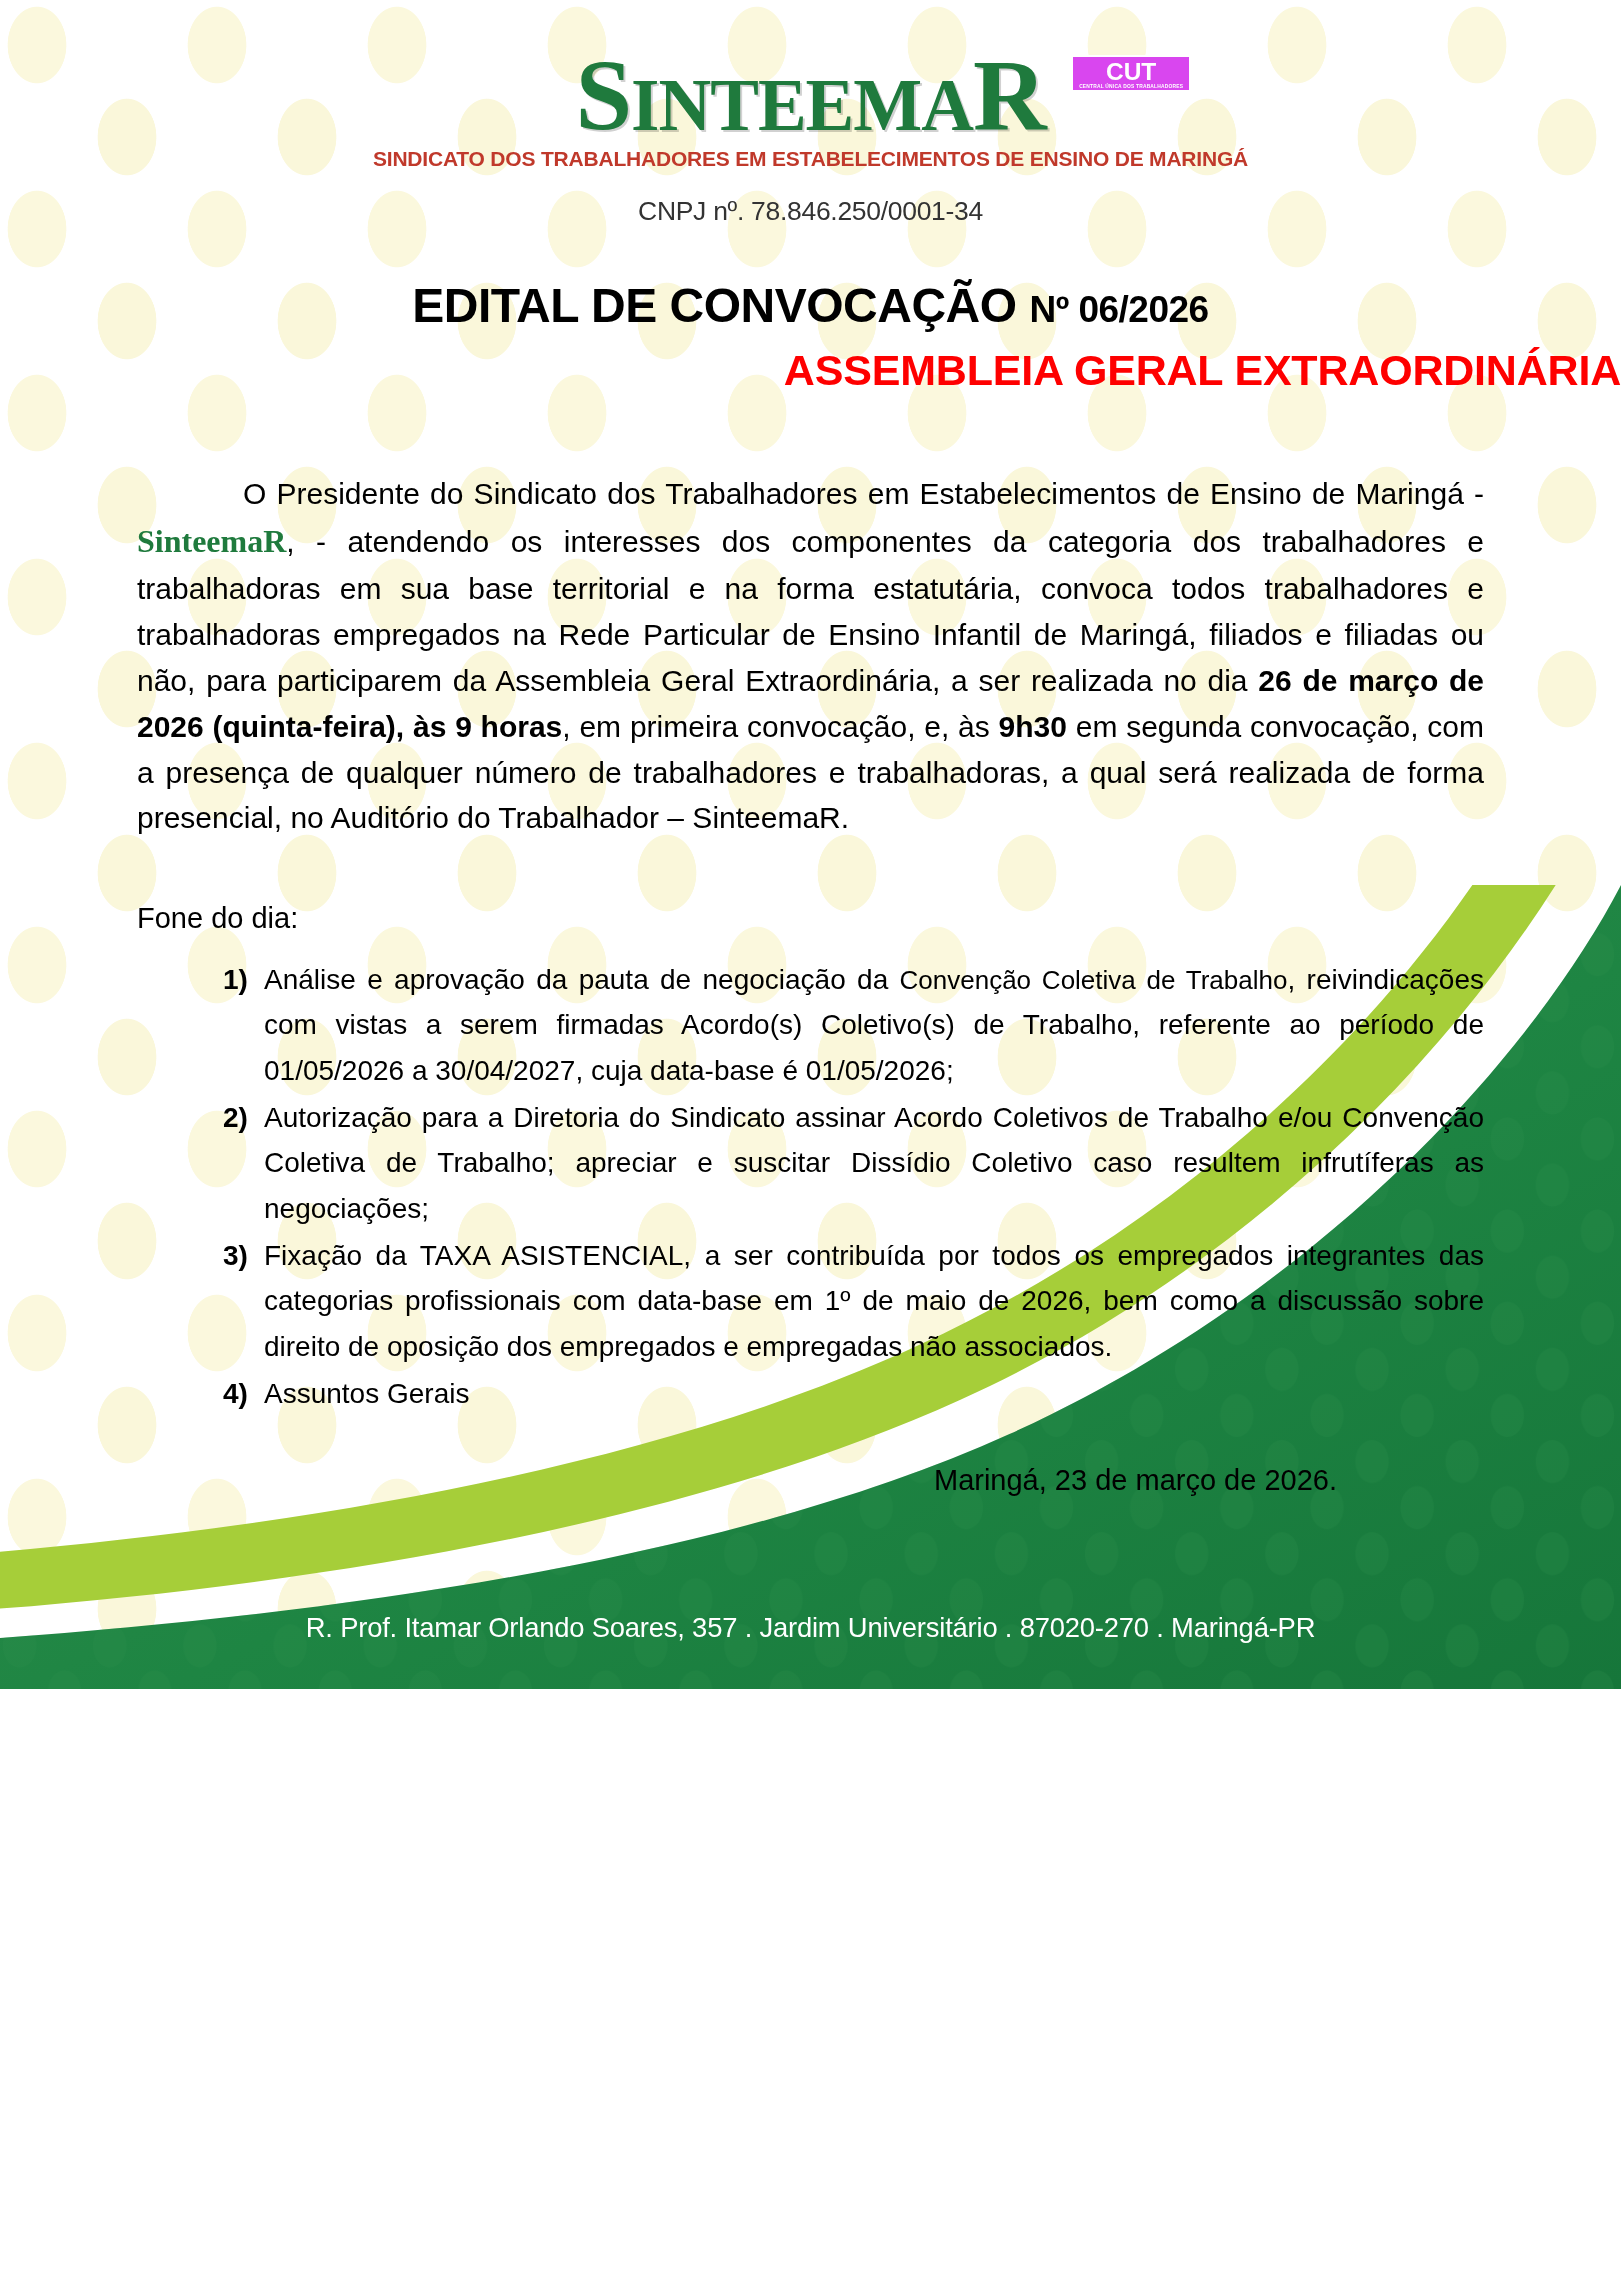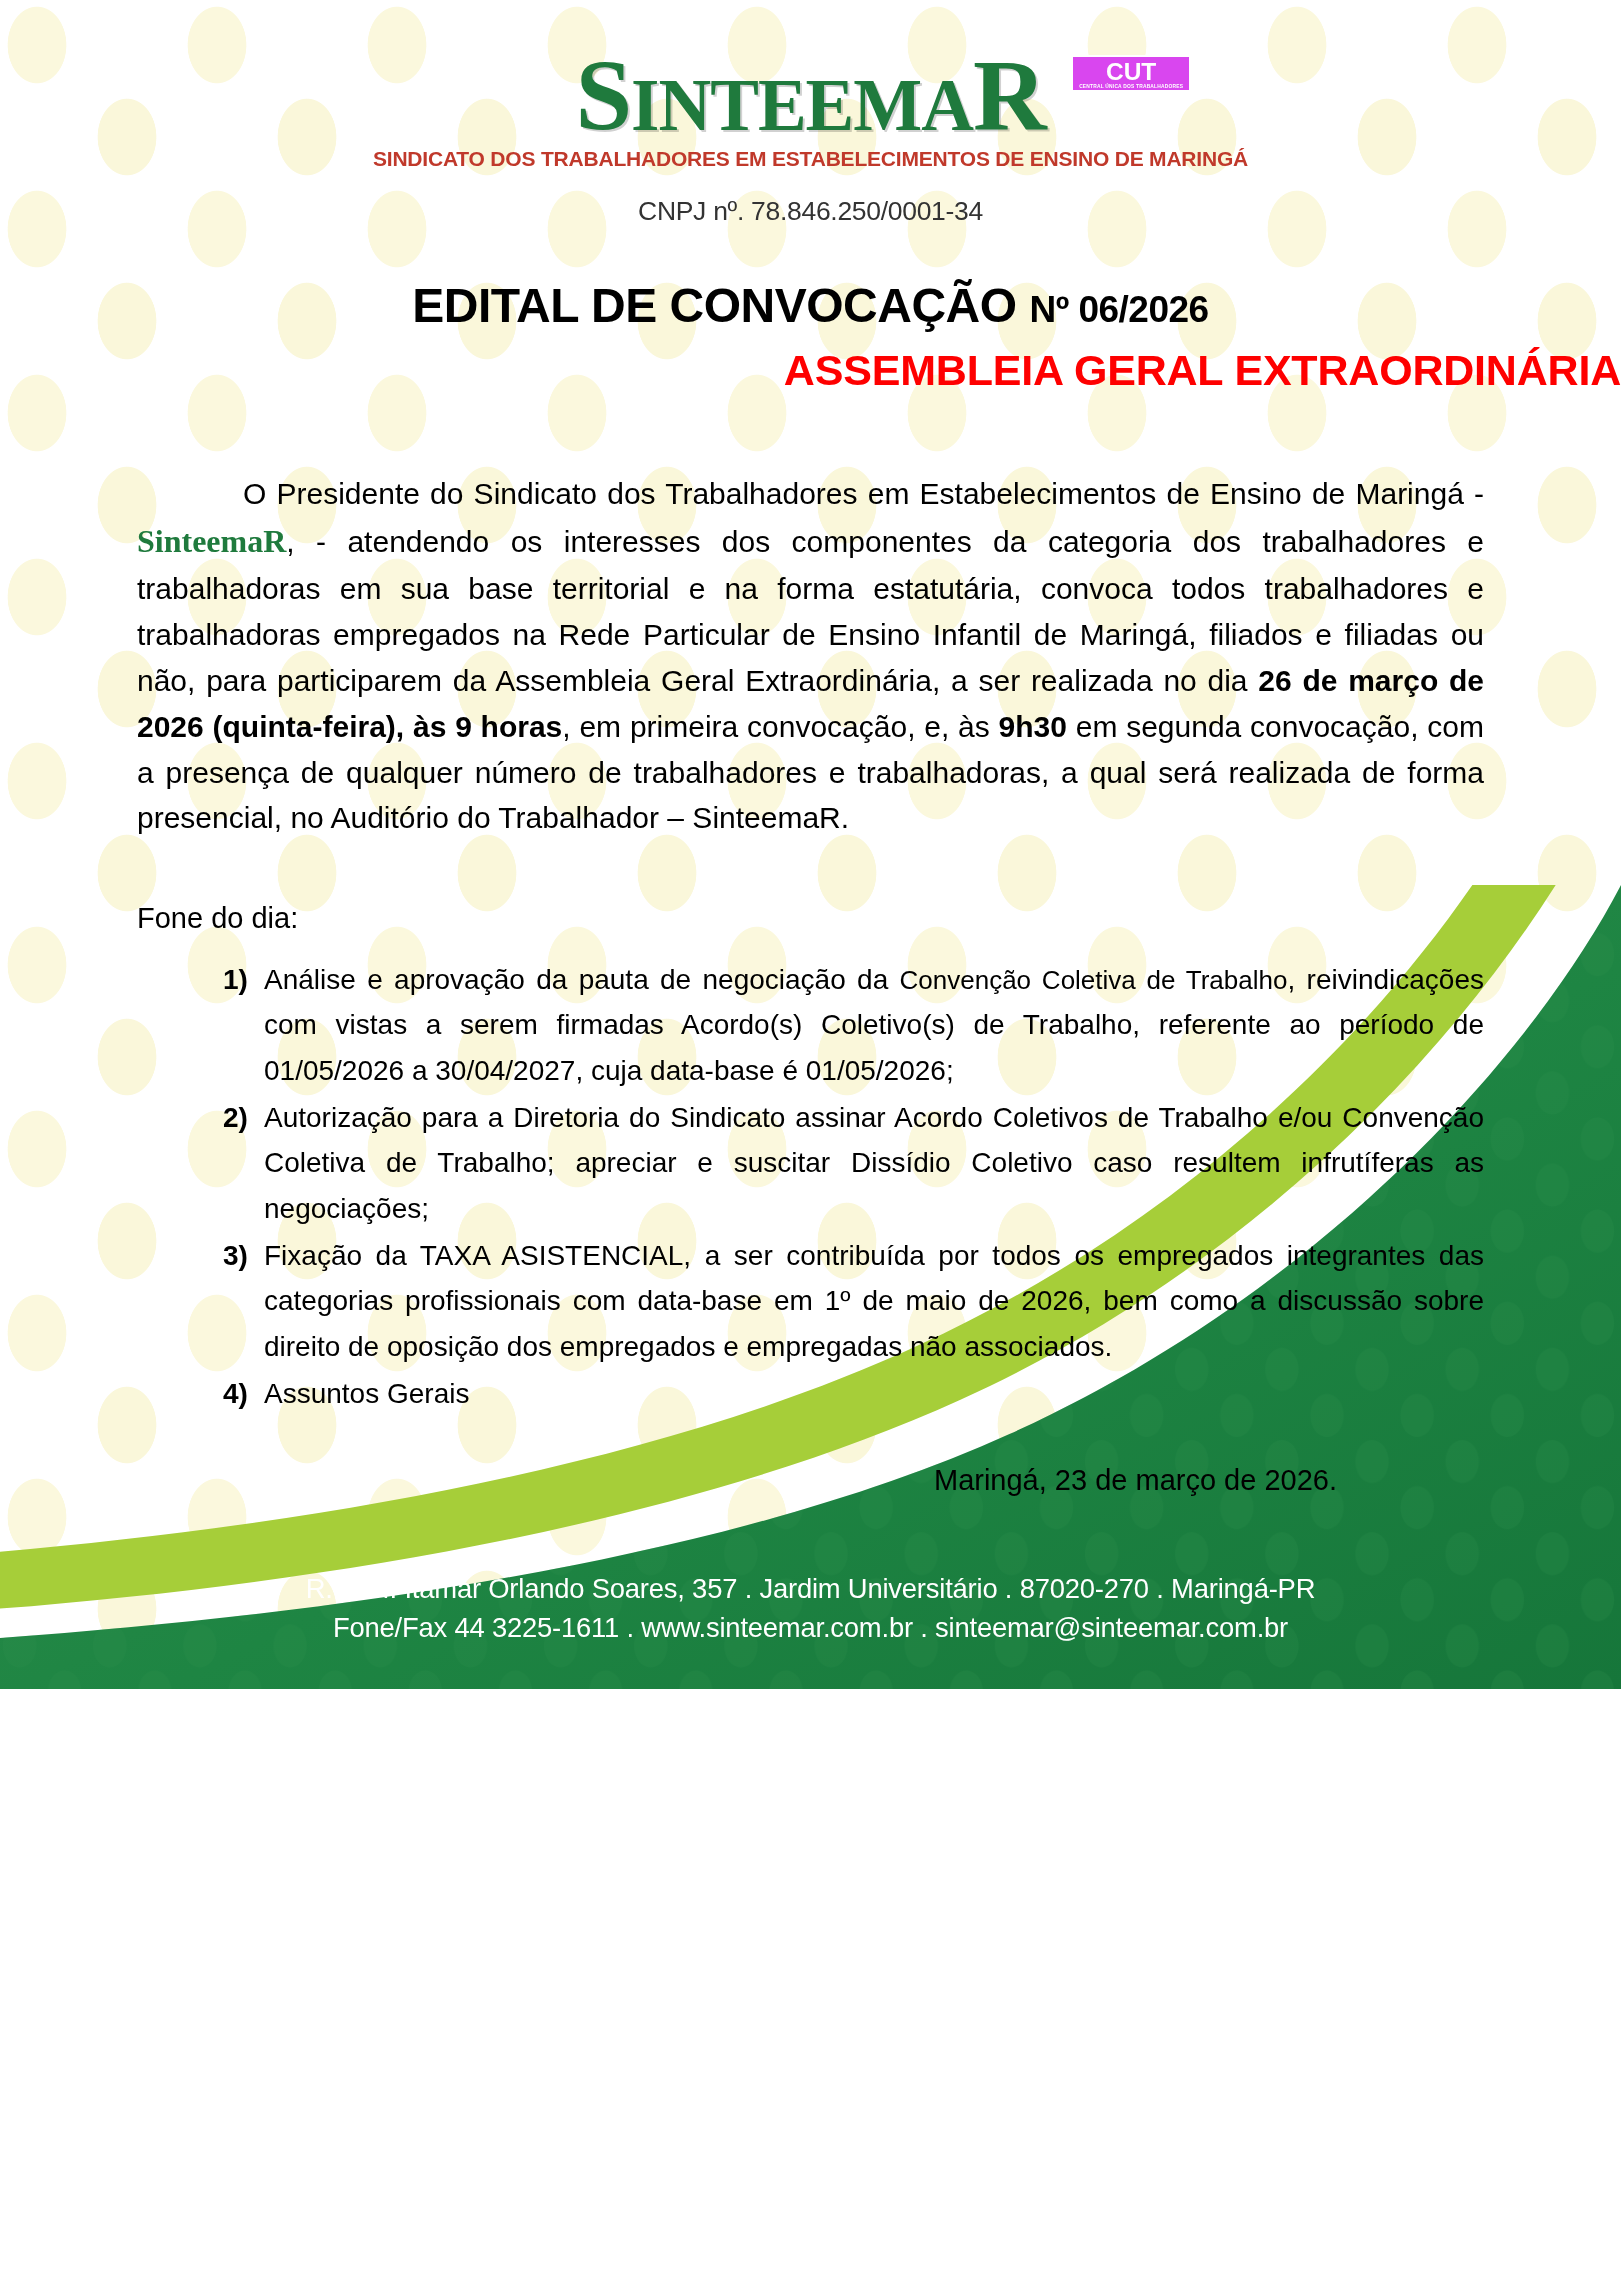--- a/index.html
+++ b/index.html
@@ -324,17 +324,16 @@
         <path d="M300,88 L308,82"></path>
         <path d="M322,98 L330,92"></path>
         <path d="M346,94 L356,89"></path>
       </g>
     </svg>
     <div class="sig-name">Luís Cláudio da Silva</div>
   </div>
 
   <div class="footer">
     <div>R. Prof. Itamar Orlando Soares, 357 . Jardim Universitário . 87020-270 . Maringá-PR</div>
-    <div>Fone/Fax 44 3225-1611 . www.sinteemar.com.br . sinteemar@sinteemar.com.br</div>
   </div>
 
 </div>
 
 
 </body></html>

